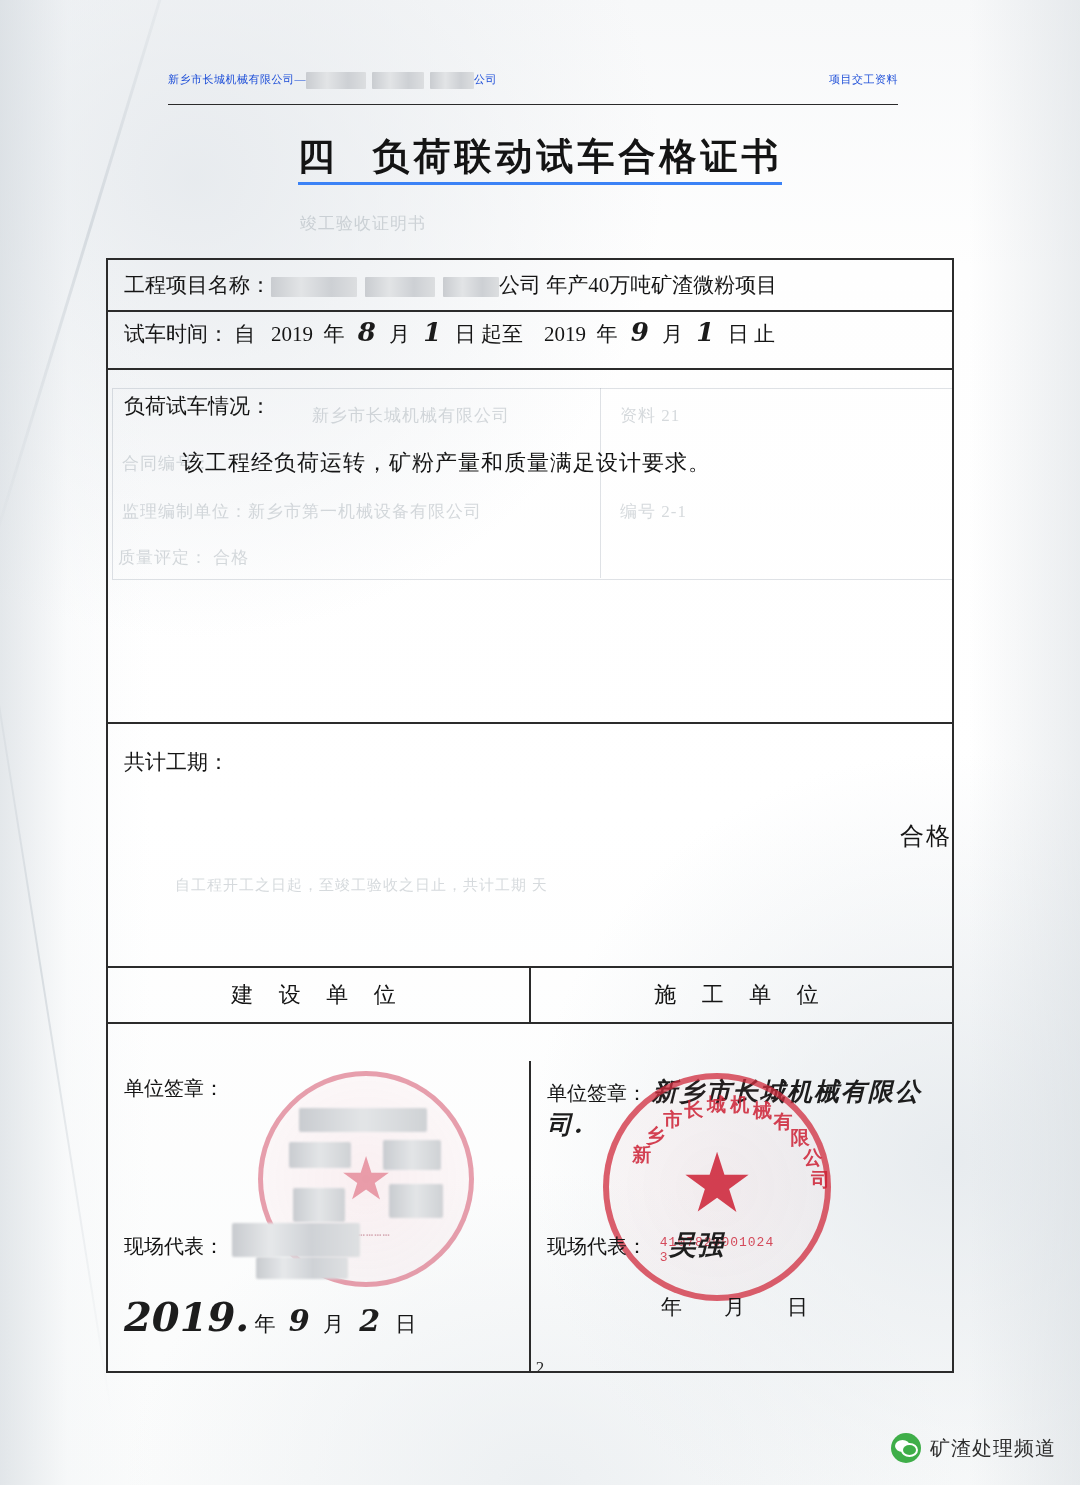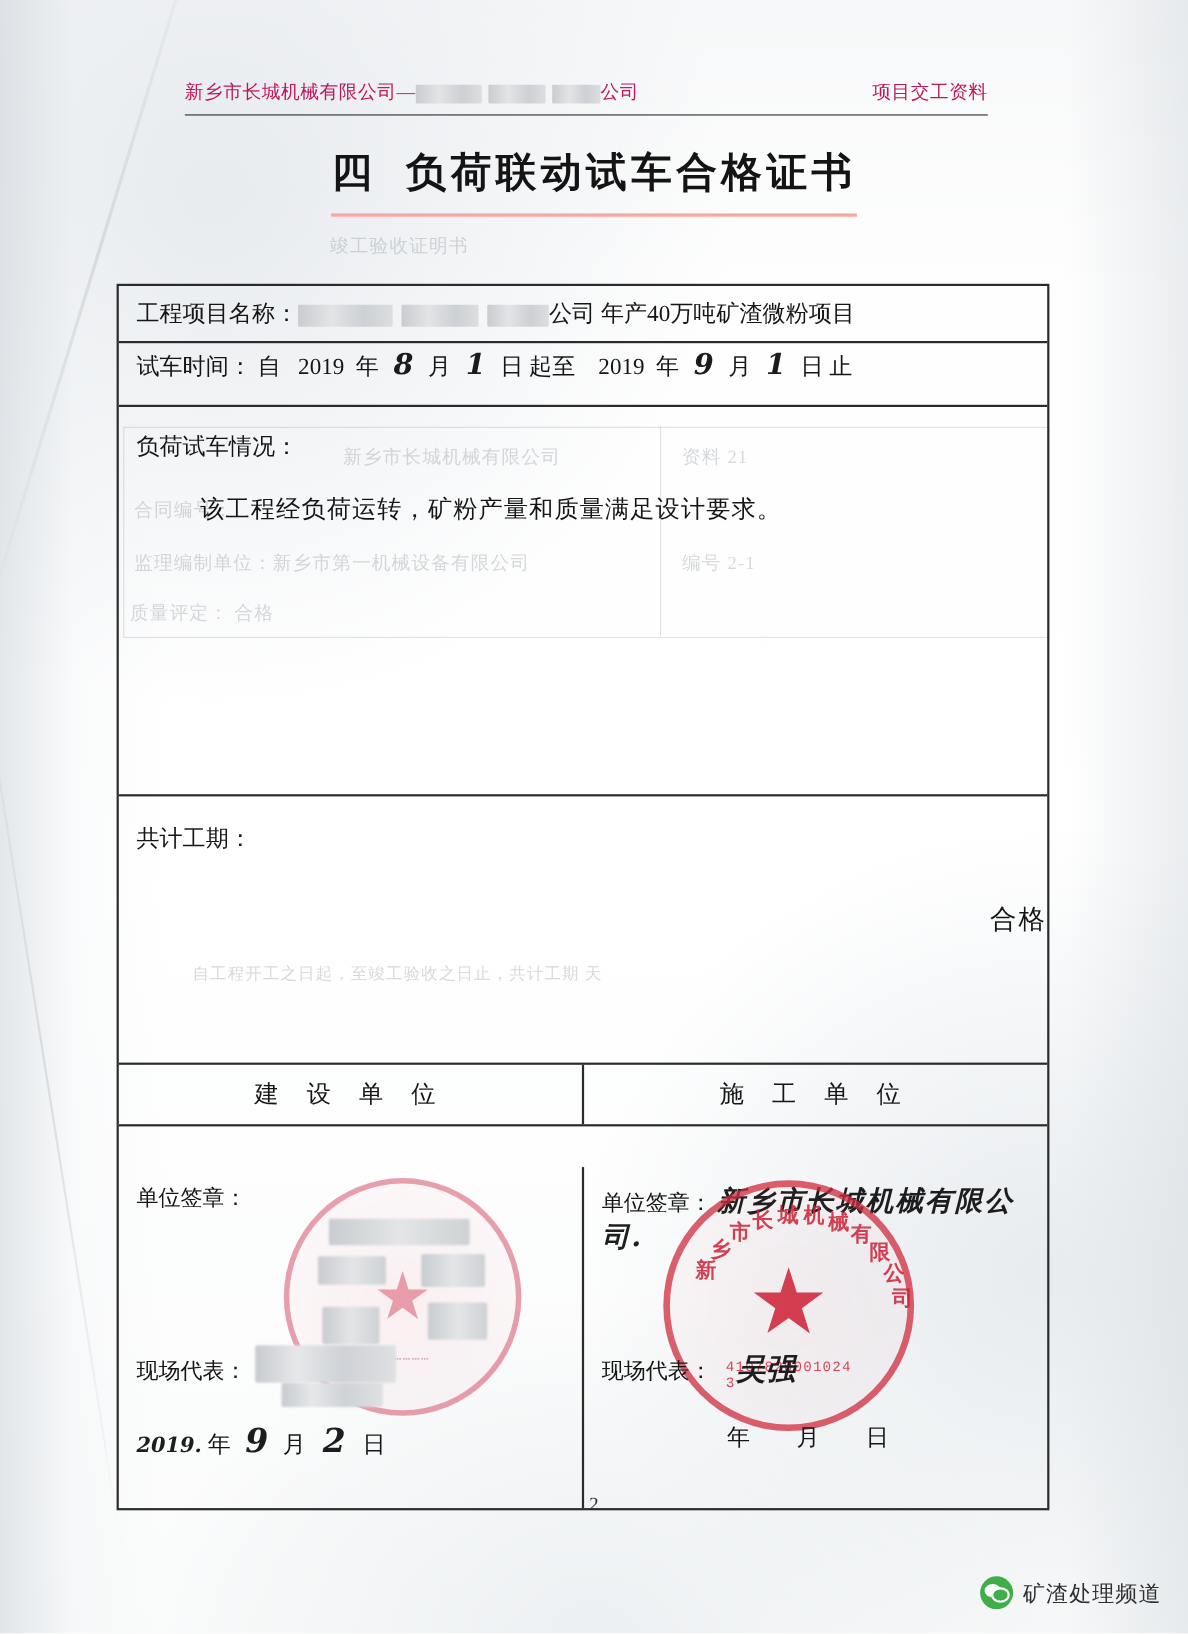--- a/index.html
+++ b/index.html
@@ -49,22 +49,22 @@
   .fold-b { left: 40px; top: 520px; width: 2px; height: 900px; transform: rotate(-9deg); }
 
   
   .hdr {
     position: absolute;
     left: 168px;
     top: 70px;
     width: 730px;
     height: 34px;
     border-bottom: 1.5px solid #2a2a2a;
-    font-size: 17px;
-    color: #be185d;
+    font-size: 11px;
+    color: #1d4ed8;
     letter-spacing: 0.5px;
     text-align: right;
   }
   .hdr-left { position: absolute; left: 0; top: 2px; white-space: nowrap; }
   .hdr-right { position: absolute; right: 0; top: 2px; white-space: nowrap; }
 
   
   .redact {
     display: inline-block;
     vertical-align: middle;
@@ -80,23 +80,22 @@
     left: 0;
     width: 1080px;
     text-align: center;
     font-size: 37px;
     font-weight: bold;
     color: #141414;
     letter-spacing: 4px;
     font-family: "DejaVu Serif", "Liberation Serif", serif;
   }
   .title span.u {
-    border-bottom: 3px solid #fca5a5;
-    padding-bottom: 16px;
-    font-family: Liberation Serif, serif;
+    border-bottom: 3px solid #3b82f6;
+    padding-bottom: 4px;
   }
 
   
   .tbl {
     position: absolute;
     left: 106px;
     top: 258px;
     width: 844px;
     border: 2px solid #2b2b2b;
     color: #151515;
@@ -381,21 +380,21 @@
         <div class="blurbar" style="left:30px; top:112px; width:52px; height:34px;"></div>
         <div class="blurbar" style="left:126px; top:108px; width:54px; height:34px;"></div>
         <div class="stamp-num-left">⋯⋯⋯⋯⋯⋯</div>
       </div>
 
       <div class="lbl-rep">现场代表：</div>
       <div class="redact-sig" style="left:124px; top:162px; width:128px; height:34px;"></div>
       <div class="redact-sig" style="left:148px; top:196px; width:92px; height:22px;"></div>
 
       <div class="date-line">
-        <span class="sig-hand" style="position:relative; font-size:19px;">2019.</span>
+        <span class="sig-hand" style="position:relative; font-size:40px;">2019.</span>
         <span>年</span>
         <span class="sig-hand" style="position:relative; font-size:30px; padding:0 8px;">9</span>
         <span>月</span>
         <span class="sig-hand" style="position:relative; font-size:30px; padding:0 10px;">2</span>
         <span>日</span>
       </div>
     </div>
 
     <div class="cell">
       <span>单位签章：</span>

